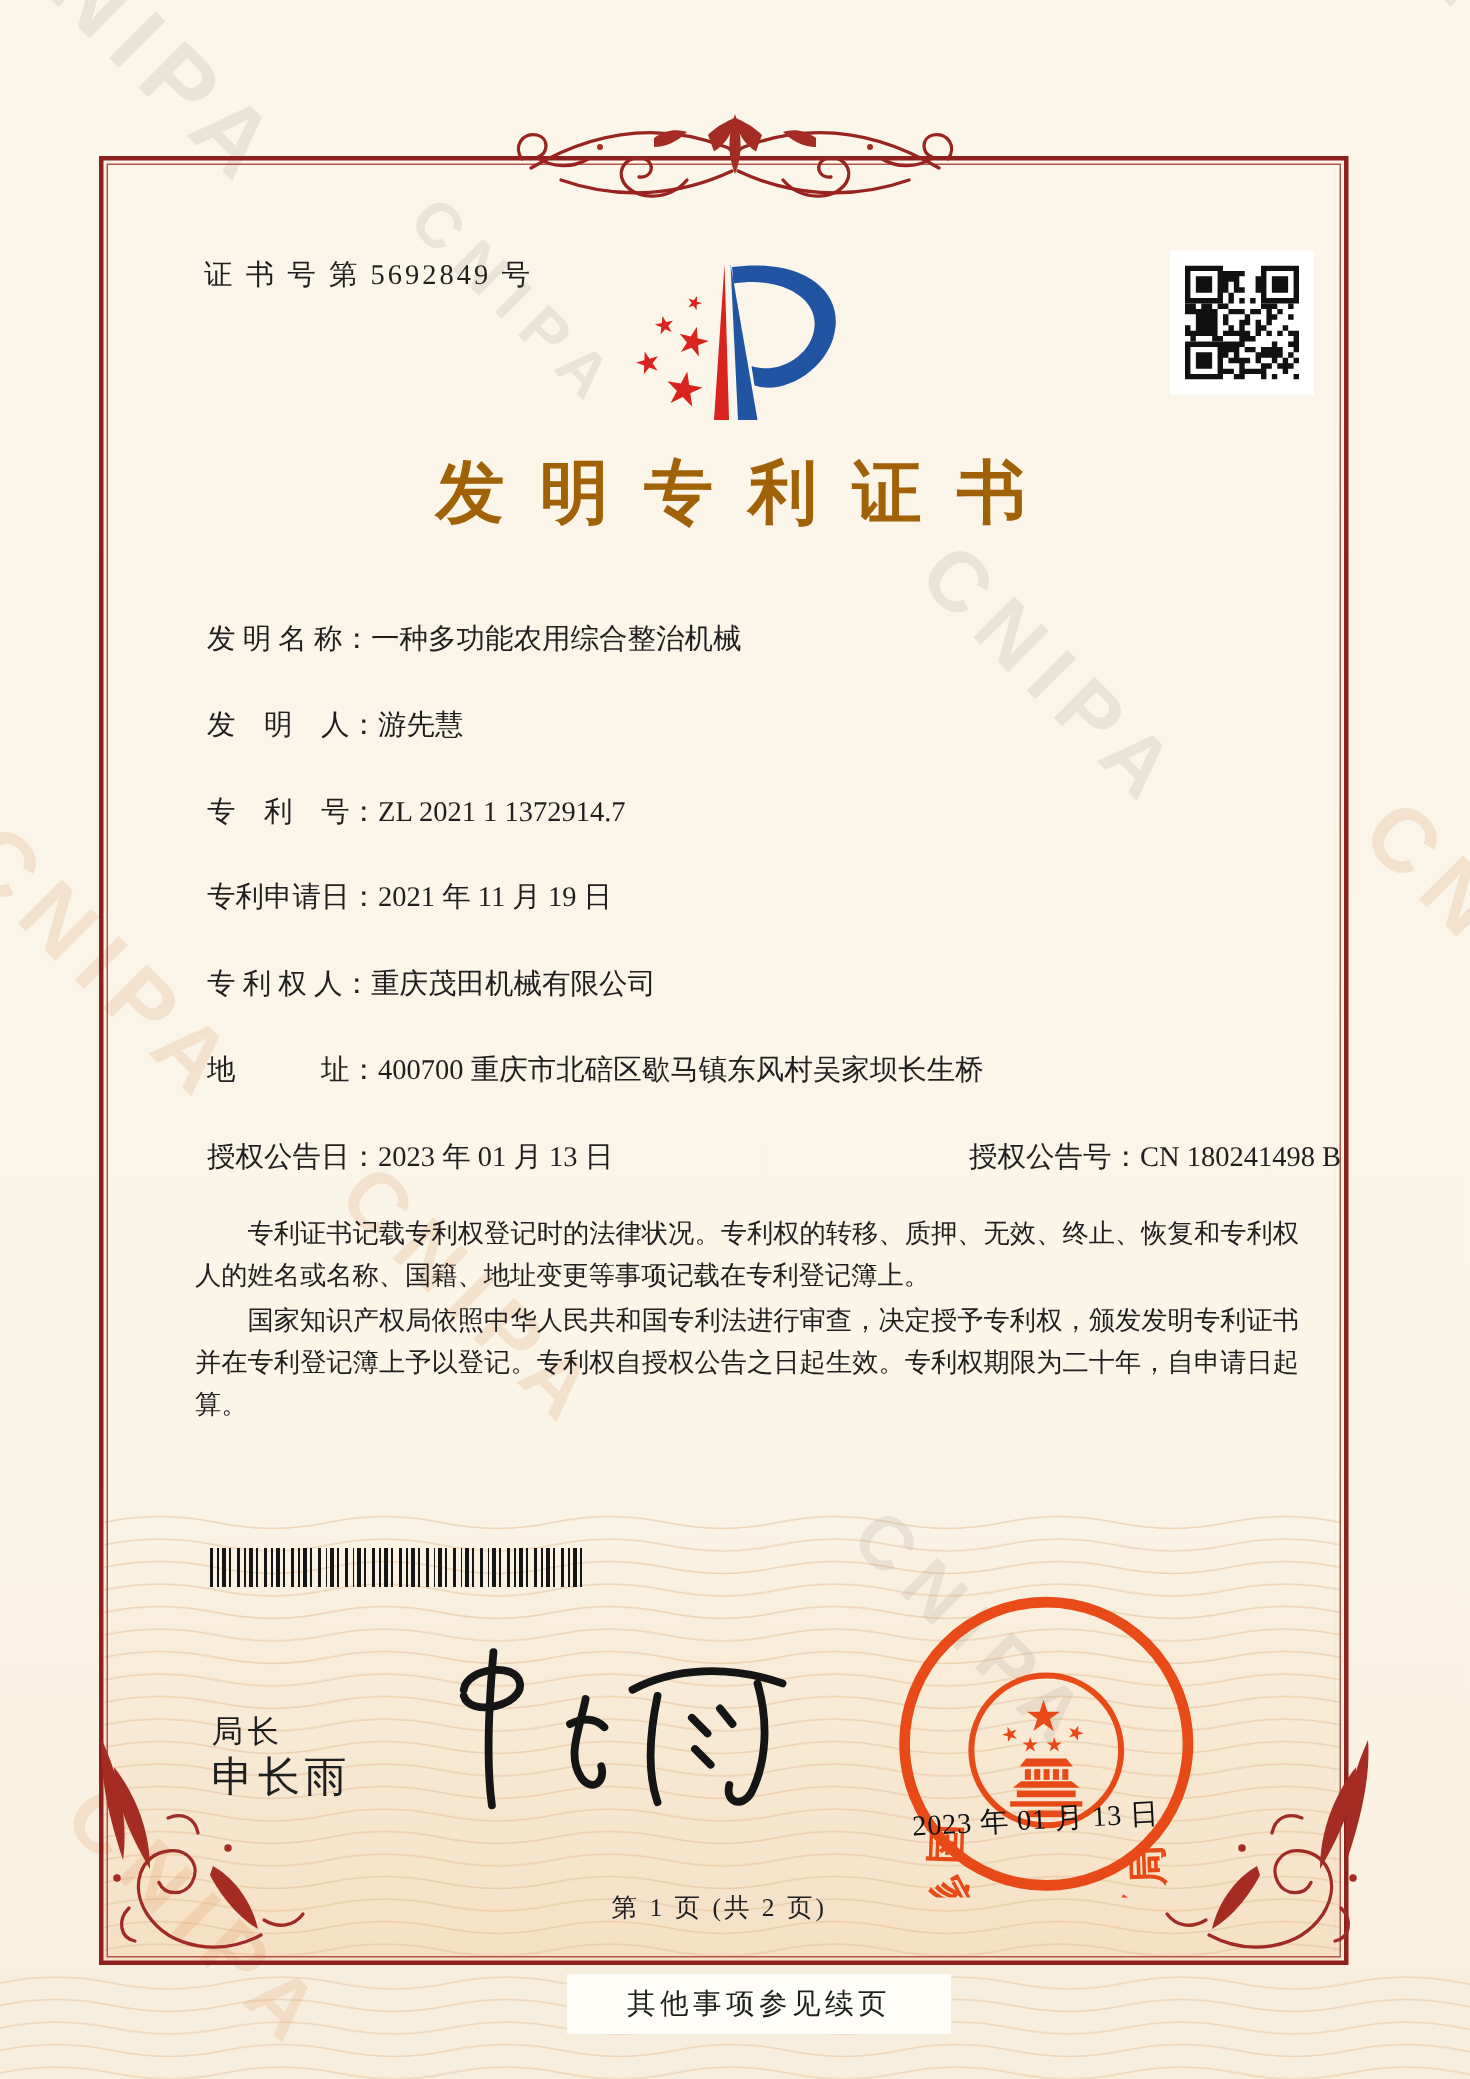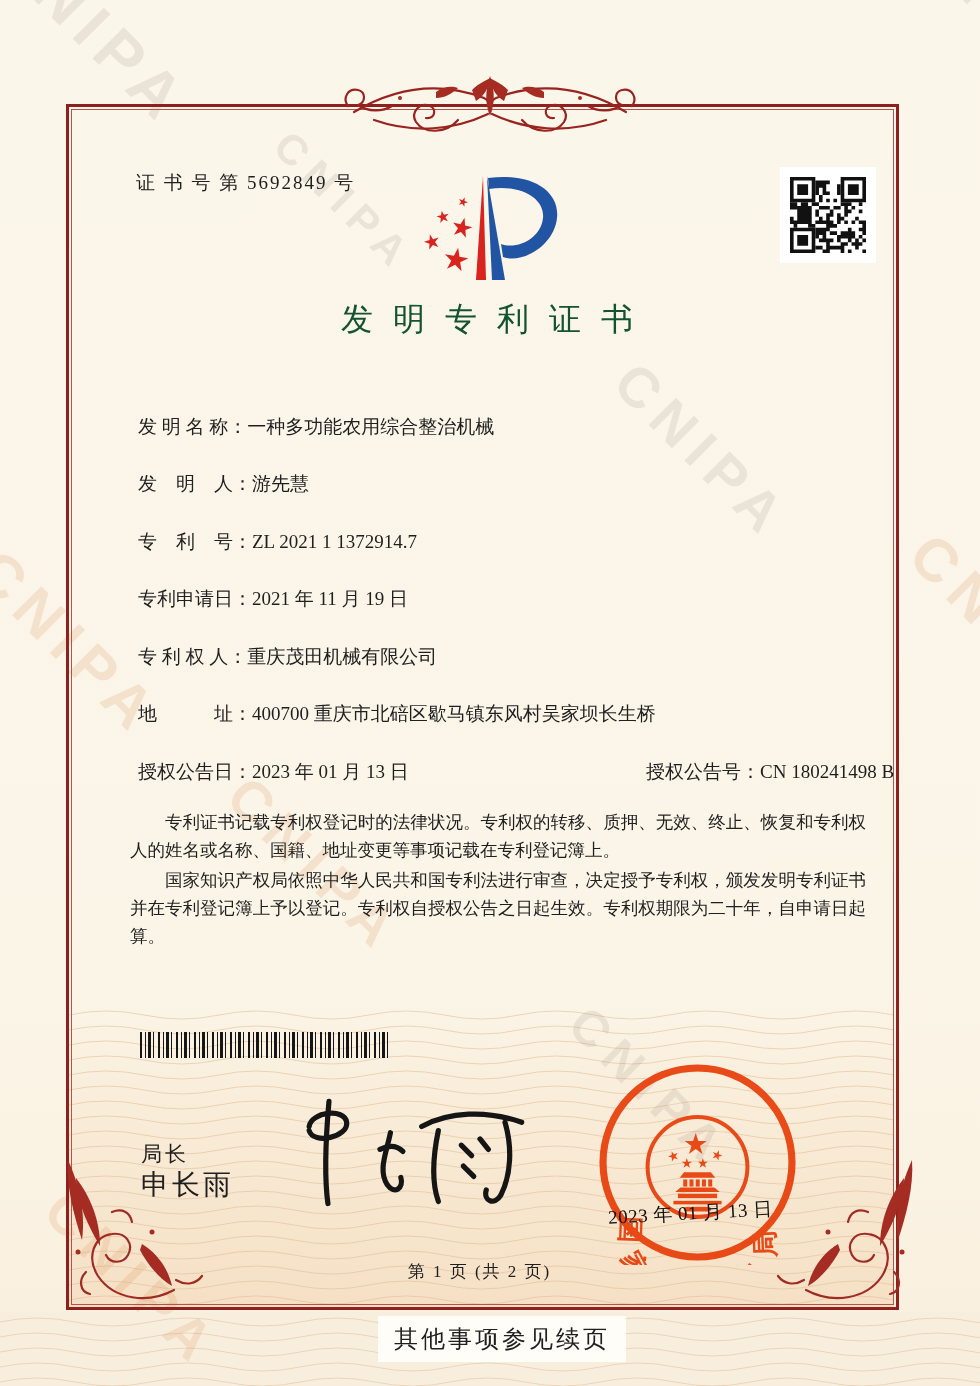--- a/index.html
+++ b/index.html
@@ -23,21 +23,21 @@
       border:3px solid #8e211d;z-index:3;}
   .frame-inner{position:absolute;inset:2px;border:1px solid #b5534a;}
   
   .orn{position:absolute;z-index:4;pointer-events:none;}
   
   .cert-number{position:absolute;left:136px;top:170px;font-size:19px;letter-spacing:2px;z-index:5;}
   .logo{position:absolute;left:408px;top:158px;width:170px;height:135px;z-index:5;}
   .qr-box{position:absolute;left:780px;top:167px;width:96px;height:96px;background:#fff;z-index:5;}
   .qr-box svg{position:absolute;left:10px;top:10px;width:76px;height:76px;}
   .title{position:absolute;left:0;top:298px;width:100%;text-align:center;
-      font-size:32px;font-weight:normal;letter-spacing:6px;color:#14532d;z-index:5;}
+      font-size:46px;font-weight:bold;letter-spacing:6px;color:#a16207;z-index:5;}
   
   .frow{position:absolute;left:138px;font-size:19px;line-height:26px;z-index:5;white-space:nowrap;}
   .flabel{color:#1f1f1f;}
   .fvalue{color:#1f1f1f;}
   .grant-col2{position:absolute;left:508px;top:0;}
   
   .body-copy{position:absolute;left:130px;top:808px;width:736px;z-index:5;
       font-size:17.5px;line-height:28px;text-align:justify;}
   .body-copy p{margin:0 0 2px 0;text-indent:2em;}
   
@@ -53,22 +53,22 @@
   .signature{position:absolute;left:280px;top:1095px;width:250px;height:115px;z-index:5;}
   
   .seal{position:absolute;left:595px;top:1060px;width:205px;height:205px;z-index:6;opacity:.95;}
   .seal text{font-size:30px;font-weight:bold;letter-spacing:16px;
       font-family:"Liberation Serif","DejaVu Serif",serif;}
   .seal-date{position:absolute;left:608px;top:1200px;width:180px;font-size:19px;z-index:7;
       letter-spacing:.5px;transform:rotate(-3deg);color:#101010;white-space:nowrap;}
   
   .page-indicator{position:absolute;left:66px;top:1260px;width:827px;text-align:center;
       font-size:17px;letter-spacing:2px;z-index:5;}
-  .footer-note{position:absolute;left:378px;top:1316px;padding:7px 16px;background:#fffdf8;
-      font-size:24px;letter-spacing:3px;z-index:5;}
+  .footer-note{position:absolute;left:378px;top:1316px;padding:7px 40px;background:#fffdf8;
+      font-size:19px;letter-spacing:3px;z-index:5;}
 </style>
 </head>
 <body>
 
 <svg width="0" height="0" style="position:absolute" aria-hidden="true">
   <defs>
     <polygon id="star5" points="0,-1 0.2245,-0.309 0.951,-0.309 0.363,0.118 0.588,0.809 0,0.382 -0.588,0.809 -0.363,0.118 -0.951,-0.309 -0.2245,-0.309"></polygon>
     <pattern id="wavep" width="150" height="15" patternUnits="userSpaceOnUse">
       <path d="M0,10 Q37,2 75,10 T150,10" stroke="#e0ba92" stroke-width="1" fill="none"></path>
     </pattern>

